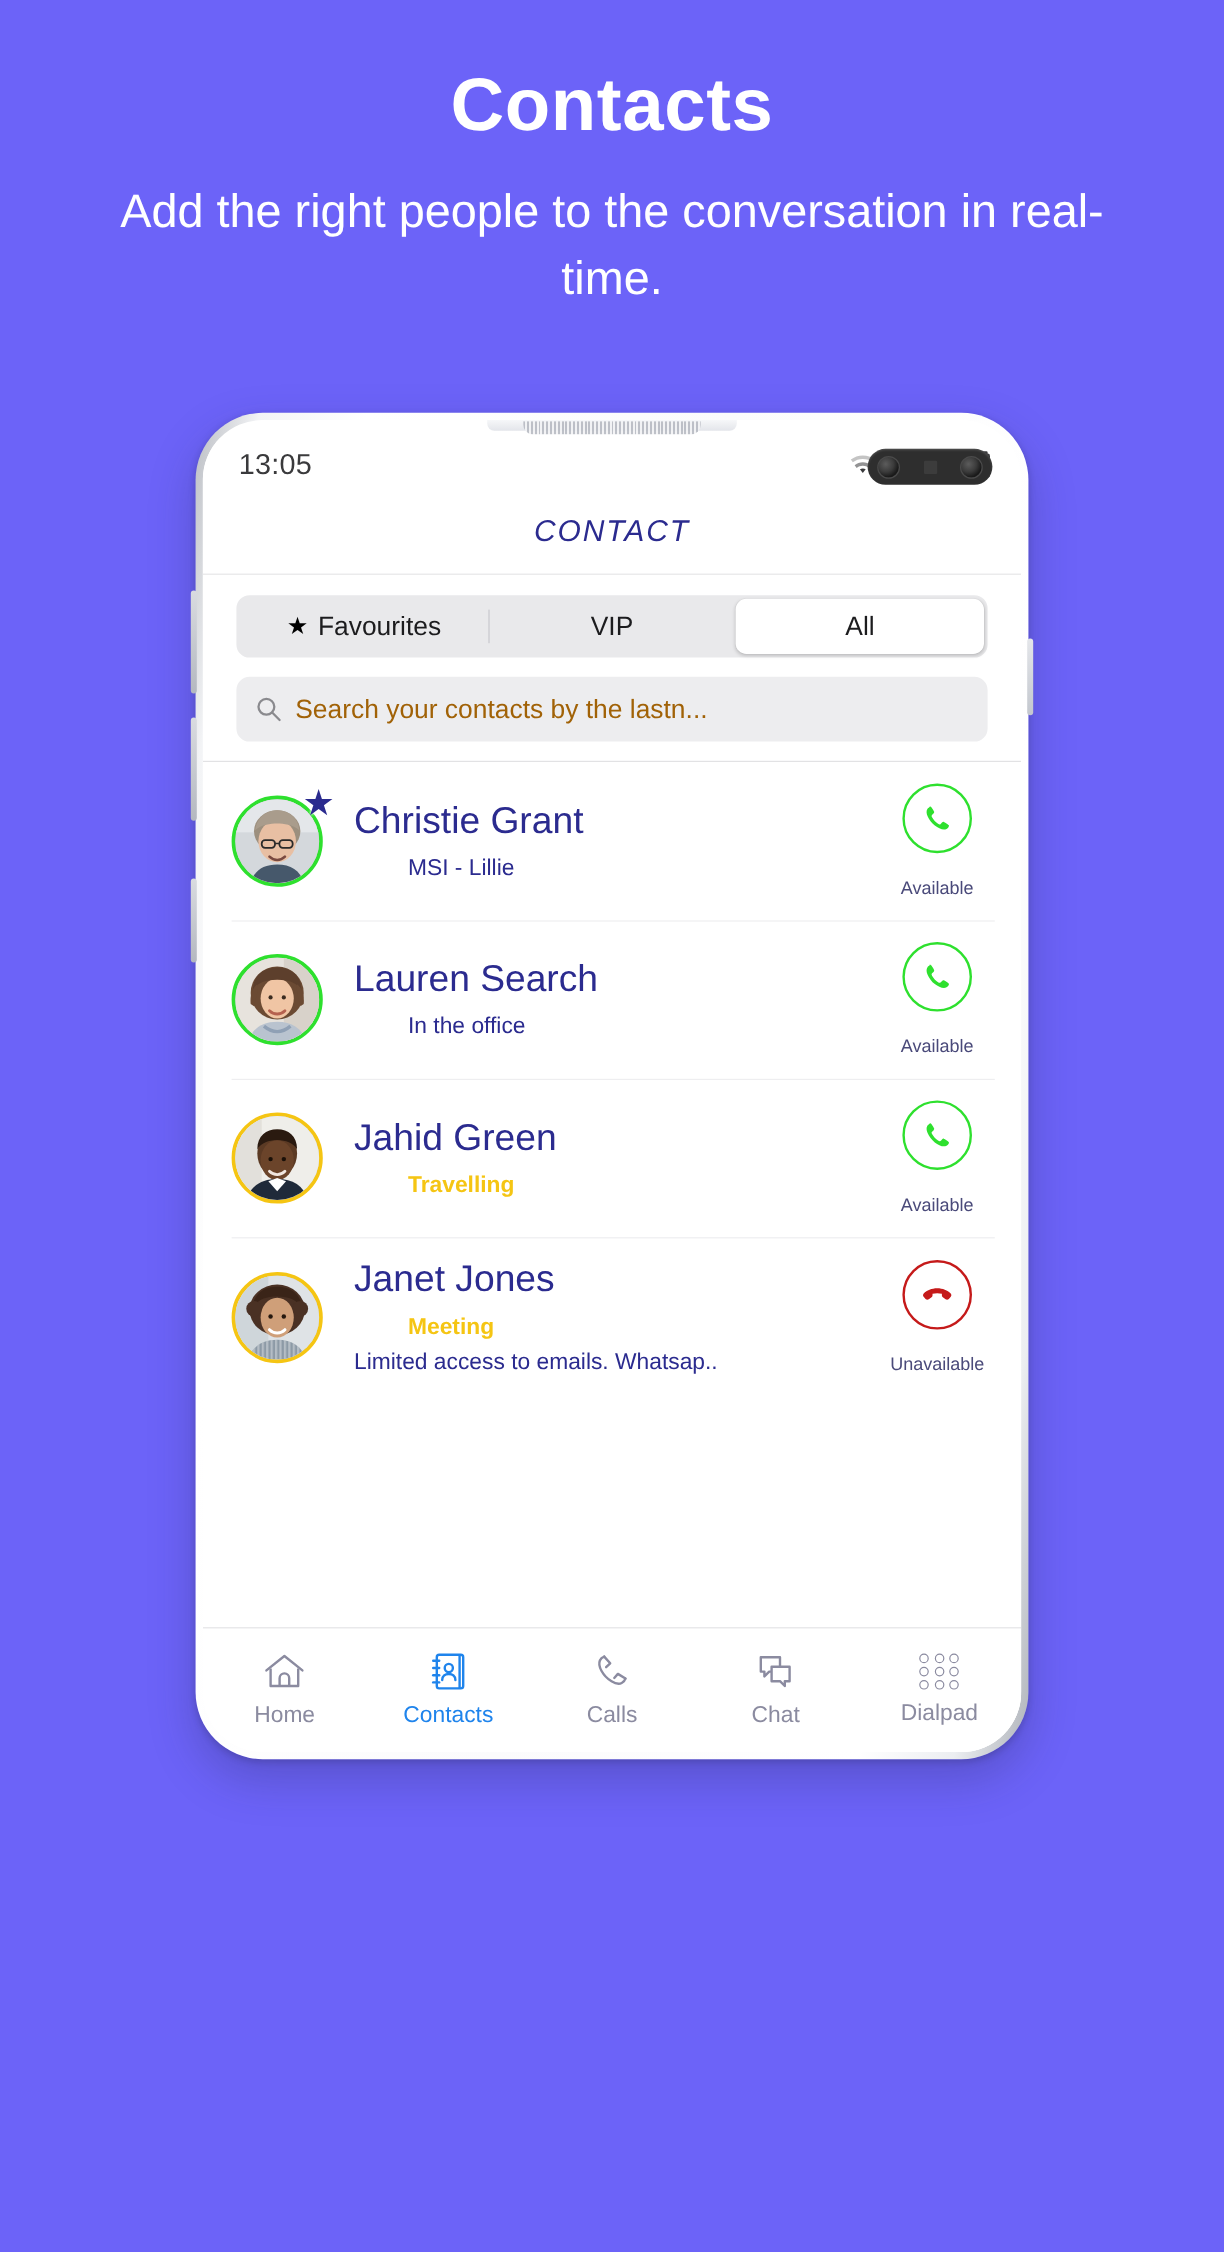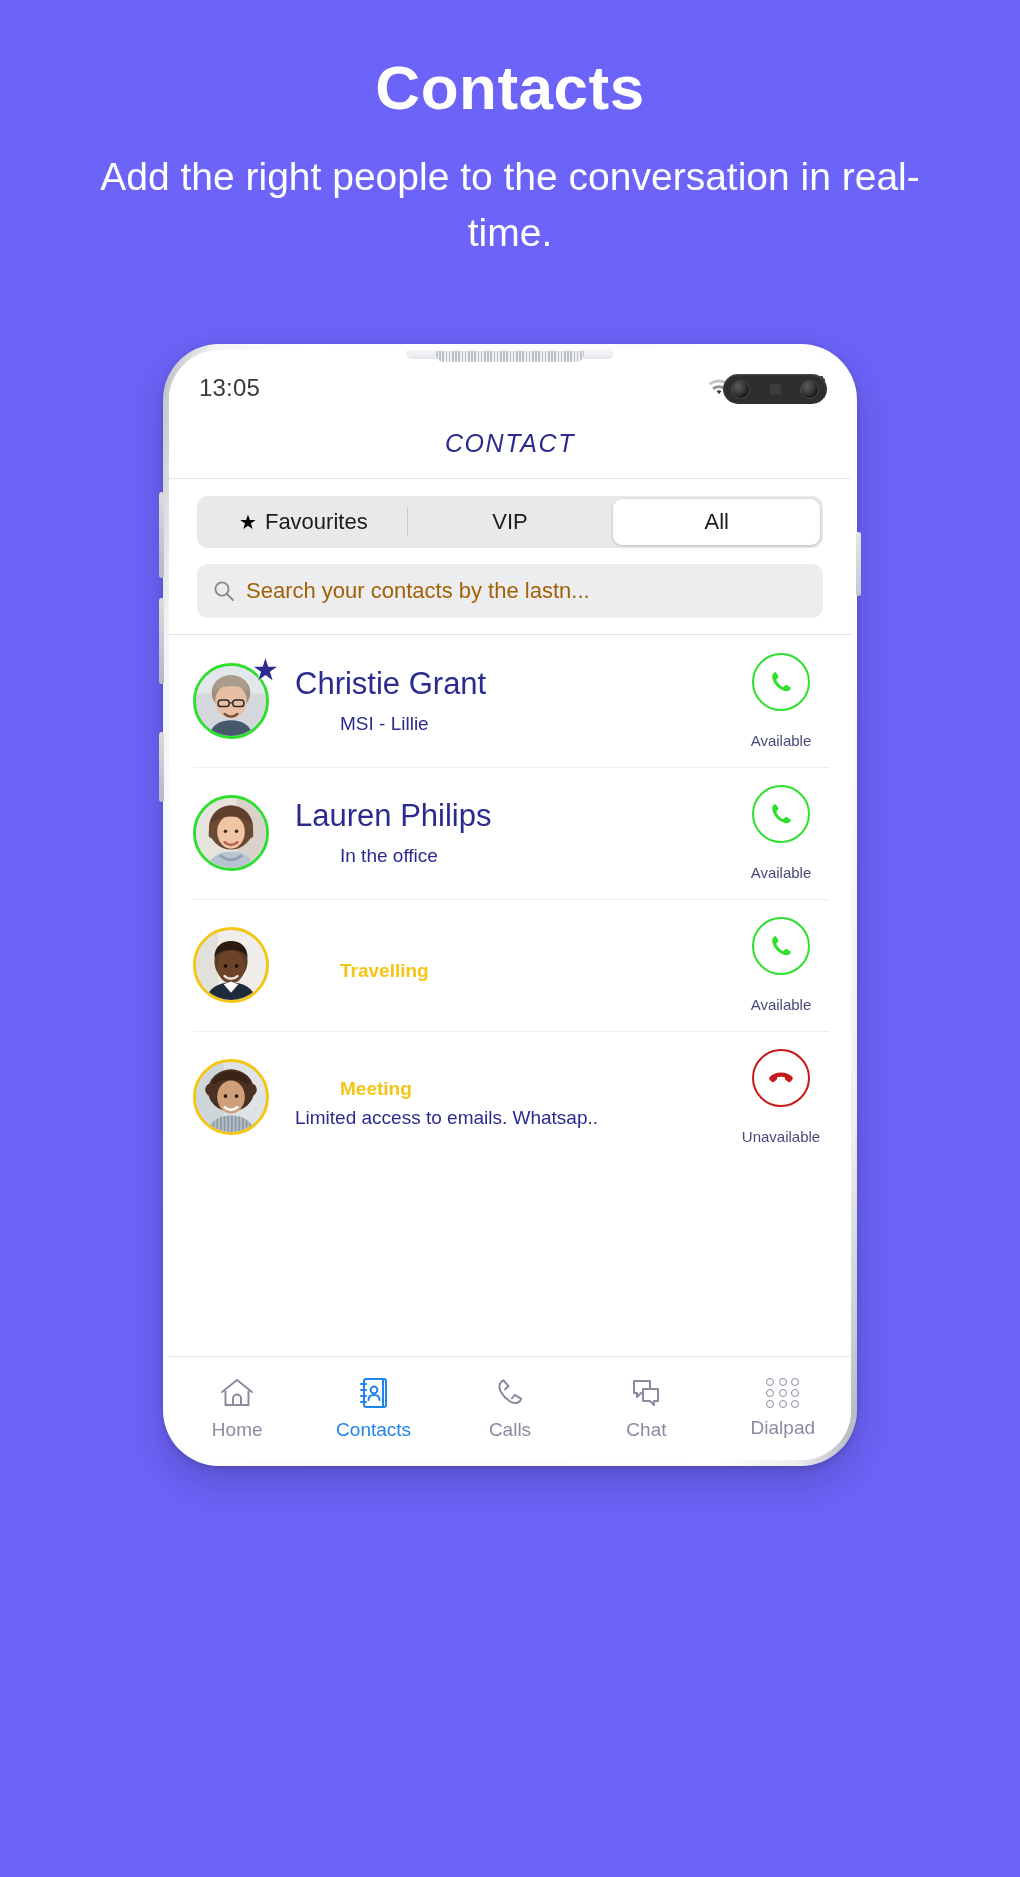--- a/index.html
+++ b/index.html
@@ -496,21 +496,21 @@
                   <path d="M14 42c-1-10 3-16 6-18 1 9-2 14-3 20zM62 42c1-10-3-16-6-18-1 9 2 14 3 20z" fill="#6b4a33"></path>
                   <circle cx="32" cy="36" r="1.9" fill="#3a2b20"></circle>
                   <circle cx="44" cy="36" r="1.9" fill="#3a2b20"></circle>
                   <path d="M31 48c4 4 10 4 14 0" stroke="#b5614f" stroke-width="2.6" fill="none" stroke-linecap="round"></path>
                   <path d="M12 76c3-12 13-18 26-18s23 6 26 18z" fill="#b9c3cf"></path>
                   <path d="M26 62q12 10 24 0" stroke="#8fa0b5" stroke-width="3" fill="none"></path>
                 </svg>
               </div>
             </div>
             <div class="contact-main">
-              <div class="c-name">Lauren Philips</div>
+              <div class="c-name">Lauren Search</div>
               <div class="c-status">In the office</div>
             </div>
             <div class="call-col">
               <div class="call-btn">
                 <svg width="30" height="30" viewBox="0 0 30 30">
                   <path d="M9.4 5.2c-1 .3-2 1-2.6 2-1 1.6-.8 3.7.2 6 1.2 2.9 3.4 5.8 6 7.8 2.4 1.9 5.3 3.3 7.6 3.3 1.6 0 3-.7 3.8-2 .4-.7.5-1.3.2-1.7-.3-.5-3.4-2.6-4-2.7-.6-.2-1 0-1.6.6-.5.5-1 1.1-1.3 1.3-.5.4-1 .3-2-.3-1.7-1-4-3.5-5-5.4-.5-1-.5-1.5 0-2 .2-.2.8-.7 1.2-1.1.6-.6.7-1.1.5-1.7-.2-.7-2.2-3.8-2.7-4.1-.3-.2-.8-.2-1.3 0z" fill="#2ee02e"></path>
                 </svg>
               </div>
               <div class="call-label">Available</div>
             </div>
@@ -527,20 +527,21 @@
                   <ellipse cx="38" cy="40" rx="15" ry="18" fill="#6b442a"></ellipse>
                   <circle cx="32" cy="39" r="2" fill="#1a1008"></circle>
                   <circle cx="44" cy="39" r="2" fill="#1a1008"></circle>
                   <path d="M31 50c4 4 10 4 14 0" stroke="#f0e6df" stroke-width="2.6" fill="none" stroke-linecap="round"></path>
                   <path d="M10 76c4-13 14-19 28-19s24 6 28 19z" fill="#1f2a3a"></path>
                   <path d="M30 59l8 9 8-9-8-3z" fill="#ffffff"></path>
                 </svg>
               </div>
             </div>
             <div class="contact-main">
+              <div class="c-name">Jahid Green</div>
               <div class="c-status warn">Travelling</div>
             </div>
             <div class="call-col">
               <div class="call-btn">
                 <svg width="30" height="30" viewBox="0 0 30 30">
                   <path d="M9.4 5.2c-1 .3-2 1-2.6 2-1 1.6-.8 3.7.2 6 1.2 2.9 3.4 5.8 6 7.8 2.4 1.9 5.3 3.3 7.6 3.3 1.6 0 3-.7 3.8-2 .4-.7.5-1.3.2-1.7-.3-.5-3.4-2.6-4-2.7-.6-.2-1 0-1.6.6-.5.5-1 1.1-1.3 1.3-.5.4-1 .3-2-.3-1.7-1-4-3.5-5-5.4-.5-1-.5-1.5 0-2 .2-.2.8-.7 1.2-1.1.6-.6.7-1.1.5-1.7-.2-.7-2.2-3.8-2.7-4.1-.3-.2-.8-.2-1.3 0z" fill="#2ee02e"></path>
                 </svg>
               </div>
               <div class="call-label">Available</div>
             </div>
@@ -564,20 +565,21 @@
                   <path d="M12 76c3-12 13-18 26-18s23 6 26 18z" fill="url(#jj)" opacity=".35"></path>
                   <defs>
                     <pattern id="jj" width="4" height="4" patternUnits="userSpaceOnUse">
                       <rect width="2" height="4" fill="#fff"></rect>
                     </pattern>
                   </defs>
                 </svg>
               </div>
             </div>
             <div class="contact-main">
+              <div class="c-name">Janet Jones</div>
               <div class="c-status warn">Meeting</div>
               <div class="c-note">Limited access to emails. Whatsap..</div>
             </div>
             <div class="call-col">
               <div class="call-btn off">
                 <svg width="30" height="30" viewBox="0 0 30 30">
                   <path d="M15 9.5c-4.6 0-8.7 1.8-11.1 4.2-.9.9-.9 2.2-.2 3l1.6 1.8c.7.8 1.9.9 2.7.3l2.3-1.7c.5-.4.8-1 .8-1.6v-1.3c1.3-.3 2.6-.5 3.9-.5s2.6.2 3.9.5v1.3c0 .6.3 1.2.8 1.6l2.3 1.7c.8.6 2 .5 2.7-.3l1.6-1.8c.7-.8.7-2.1-.2-3C23.7 11.3 19.6 9.5 15 9.5z" fill="#c51a1a"></path>
                 </svg>
               </div>
               <div class="call-label">Unavailable</div>

